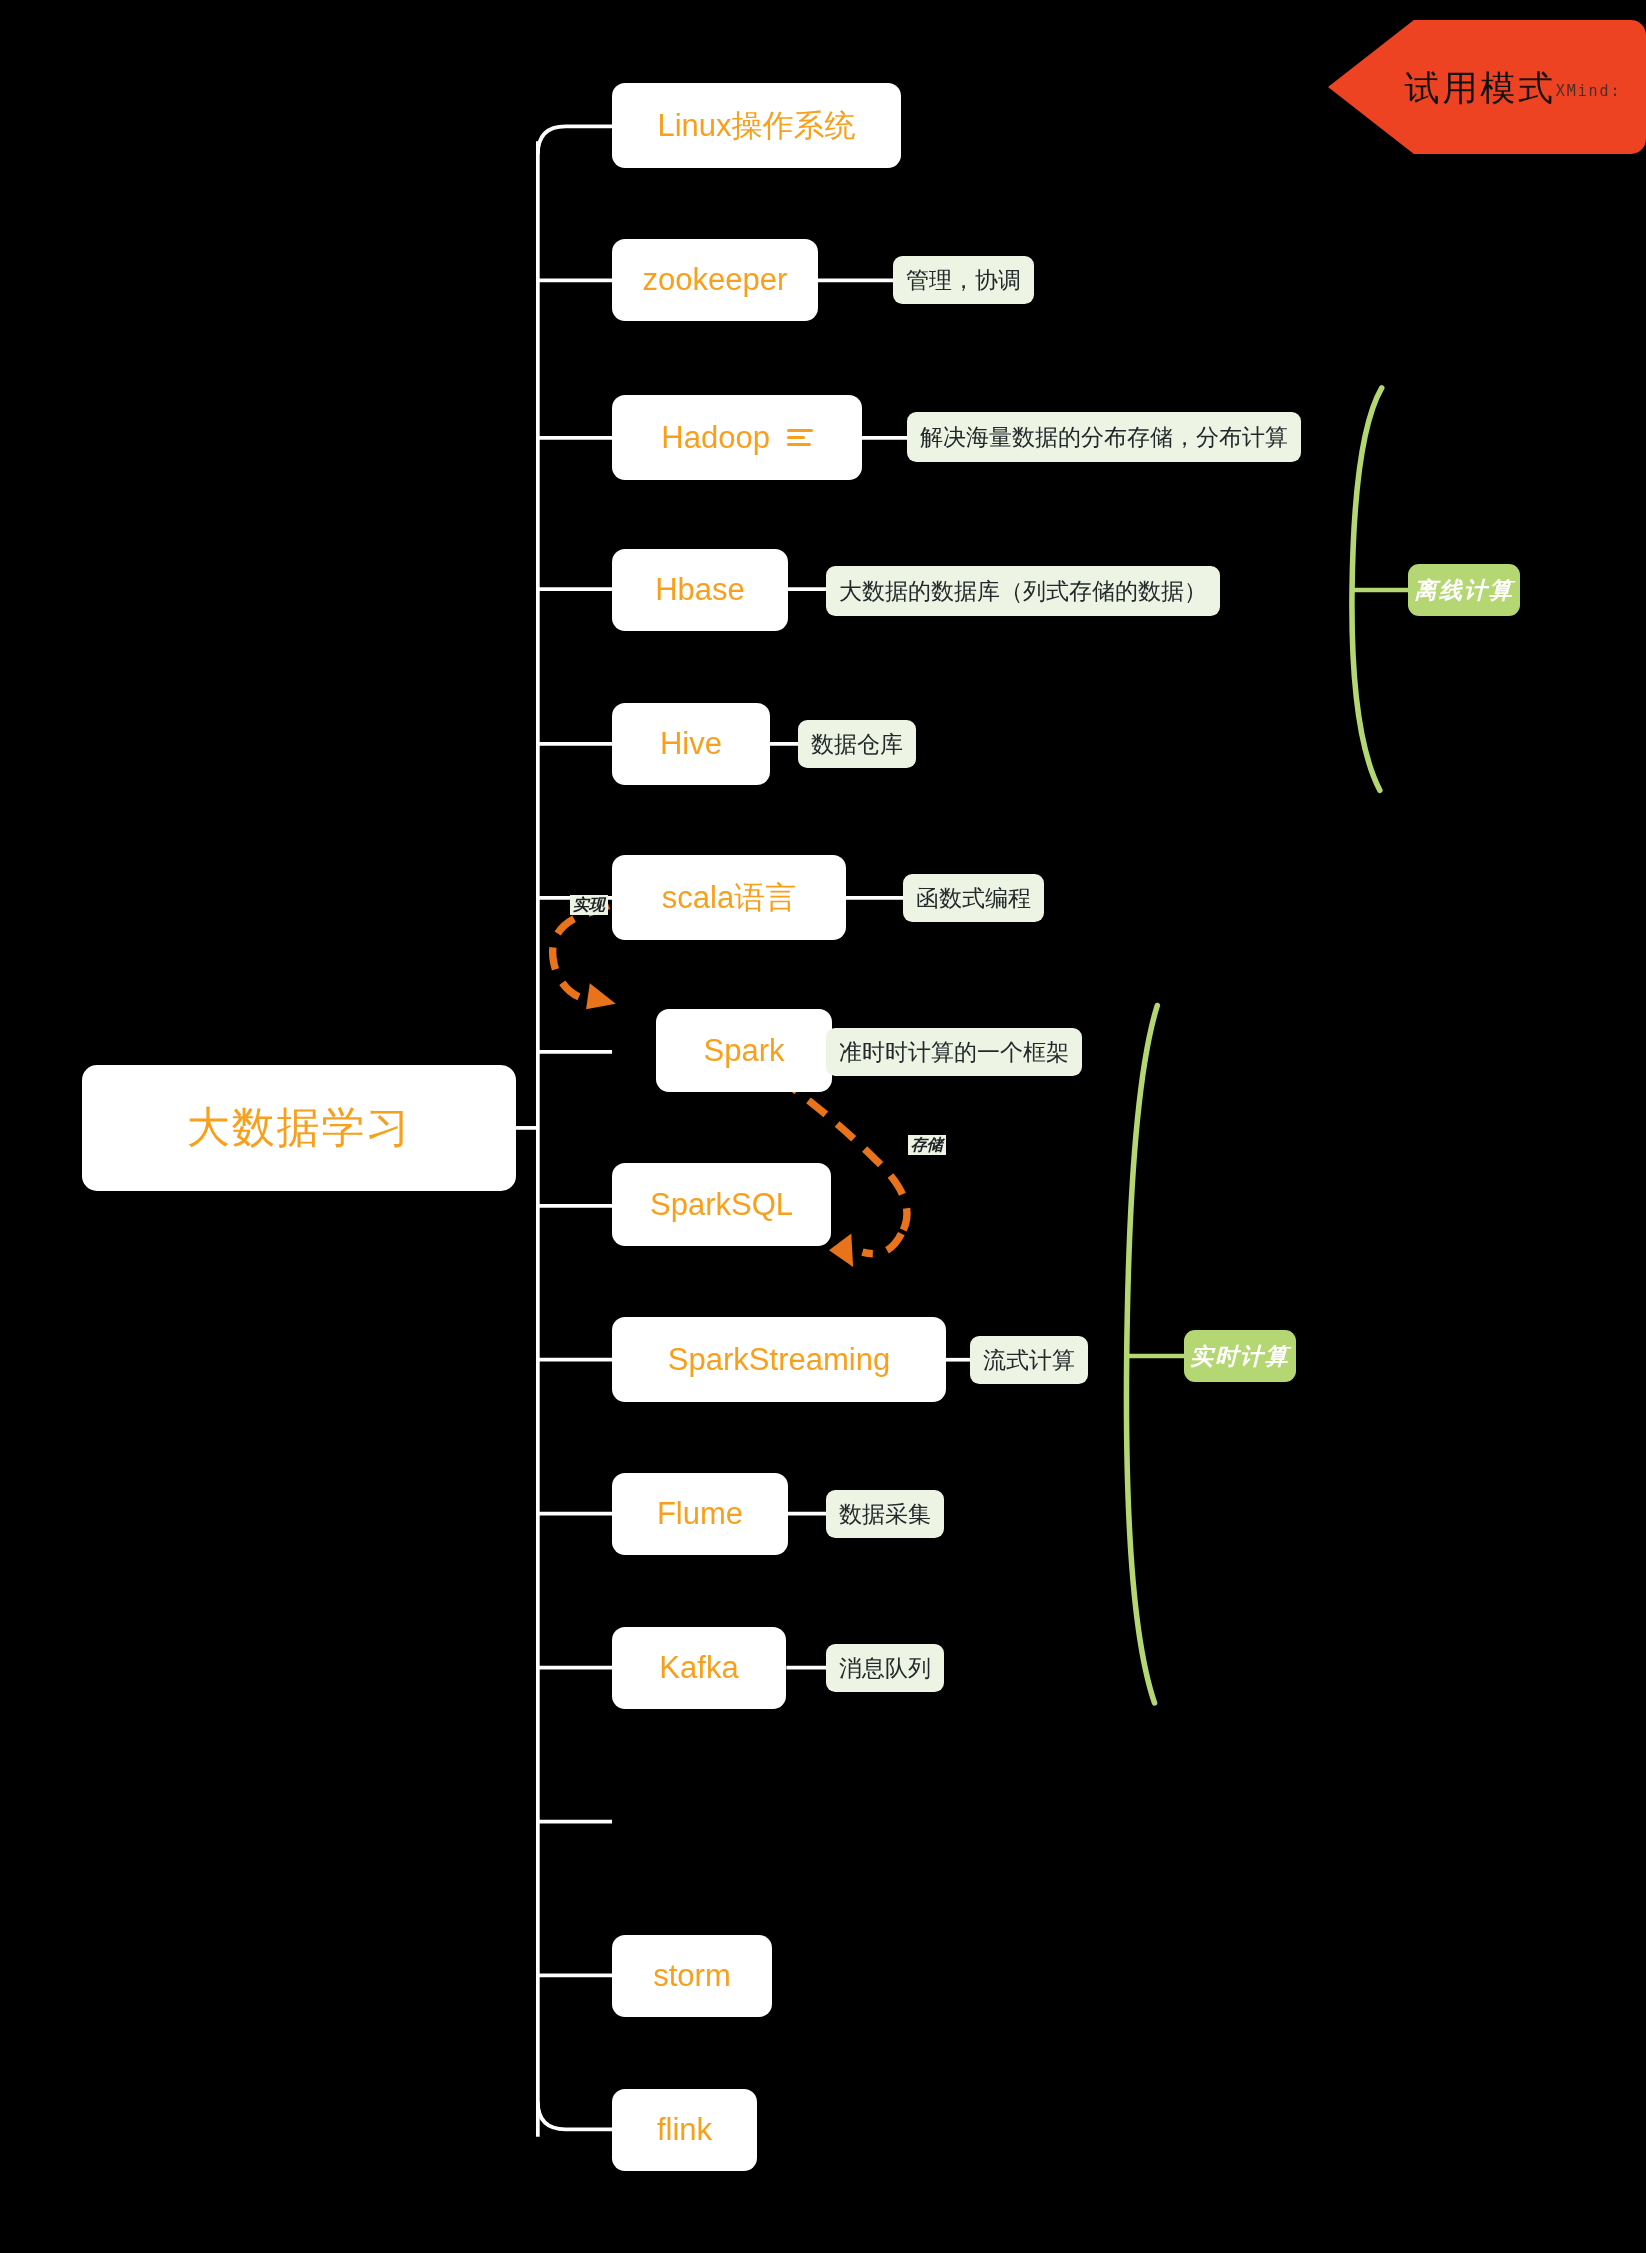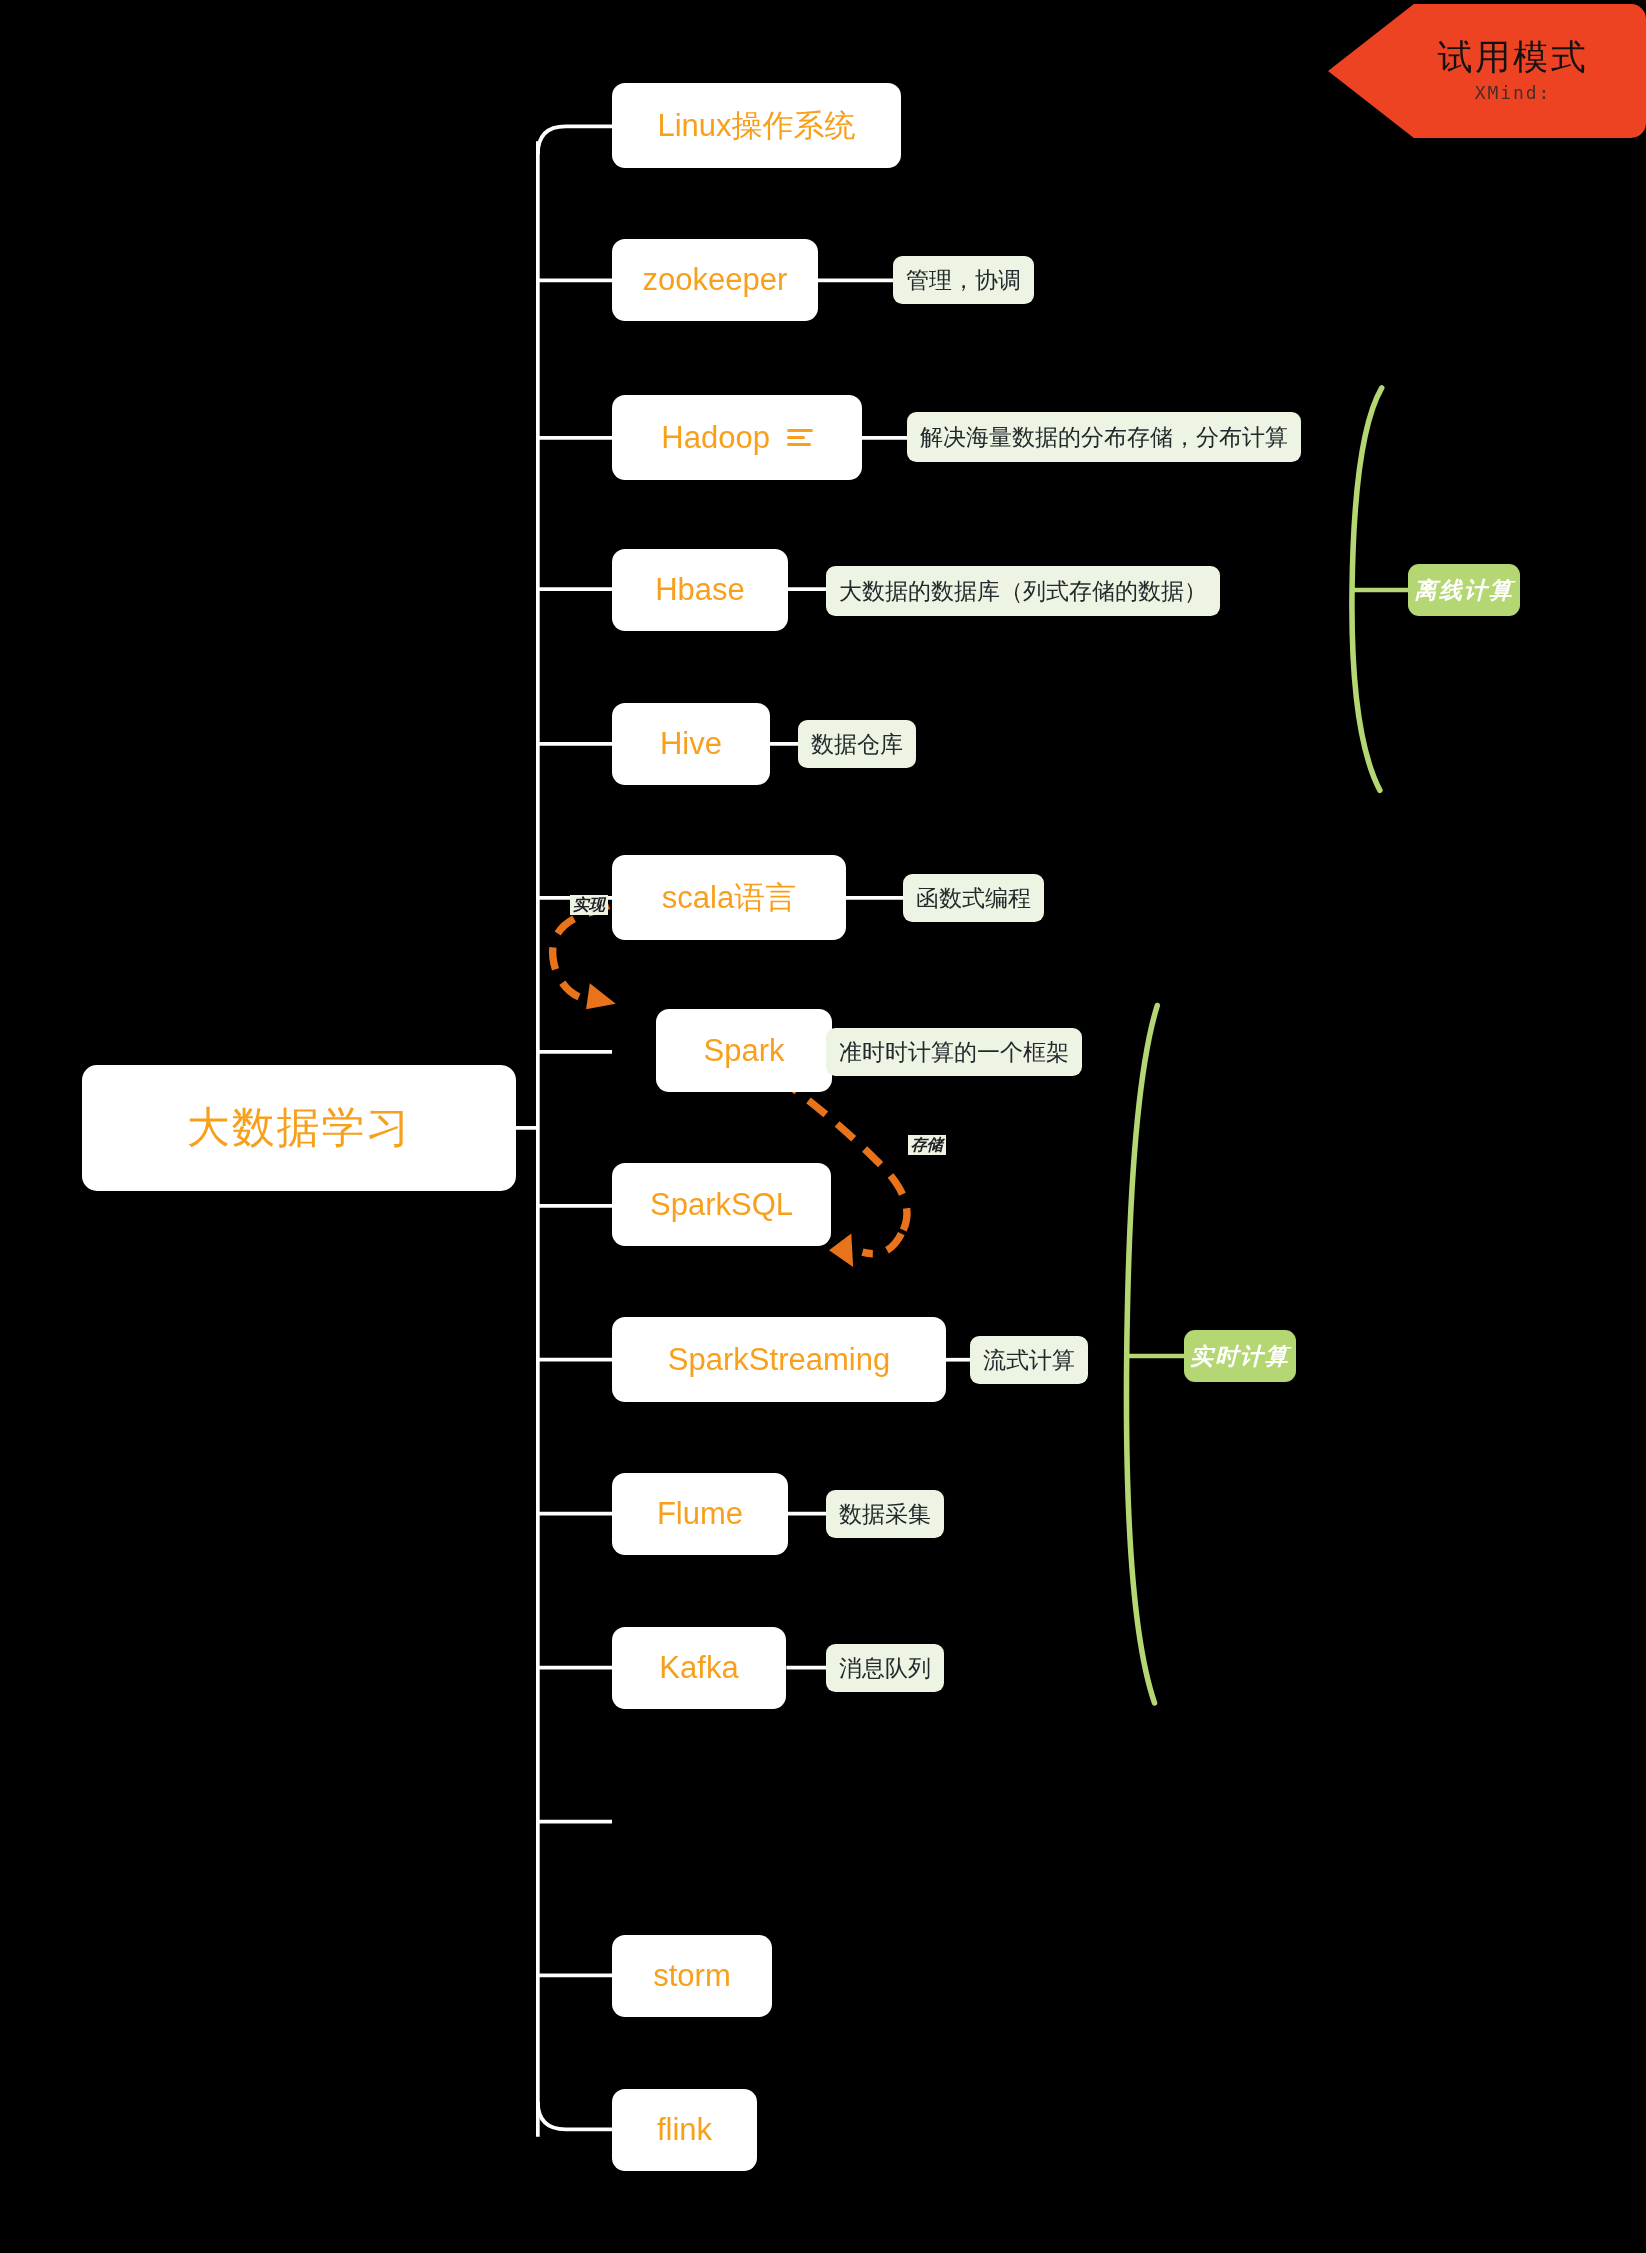--- a/index.html
+++ b/index.html
@@ -98,43 +98,42 @@
     height: 2.8px;
     background: #f8a01c;
     border-radius: 1.9px;
   }
   .hadoop-icon i:nth-child(1) { width: 26px; }
   .hadoop-icon i:nth-child(2) { width: 18.6px; }
   .hadoop-icon i:nth-child(3) { width: 24px; }
   #trial-banner {
     position: absolute;
     right: 0;
-    top: 4px;
+    top: 20px;
     width: 318px;
     height: 134px;
     background: #ee4323;
     clip-path: polygon(27% 0%, 100% 0%, 100% 100%, 27% 100%, 0% 50%);
     border-radius: 0 15px 15px 0;
     display: flex;
-    flex-direction: column;
     align-items: center;
     justify-content: center;
     padding-left: 52px;
     box-sizing: border-box;
   }
   #trial-banner .trial-title {
     color: #121212;
     font-size: 35px;
     letter-spacing: 2.8px;
     line-height: 1;
   }
   #trial-banner .trial-sub {
     color: #2b2b2b;
     font-family: "DejaVu Sans Mono", "Liberation Mono", monospace;
-    font-size: 18px;
+    font-size: 15px;
     letter-spacing: 1.9px;
     margin-top: 7.4px;
     opacity: 0.85;
   }
 </style>
 </head>
 <body>
 
 <div id="canvas">
 

